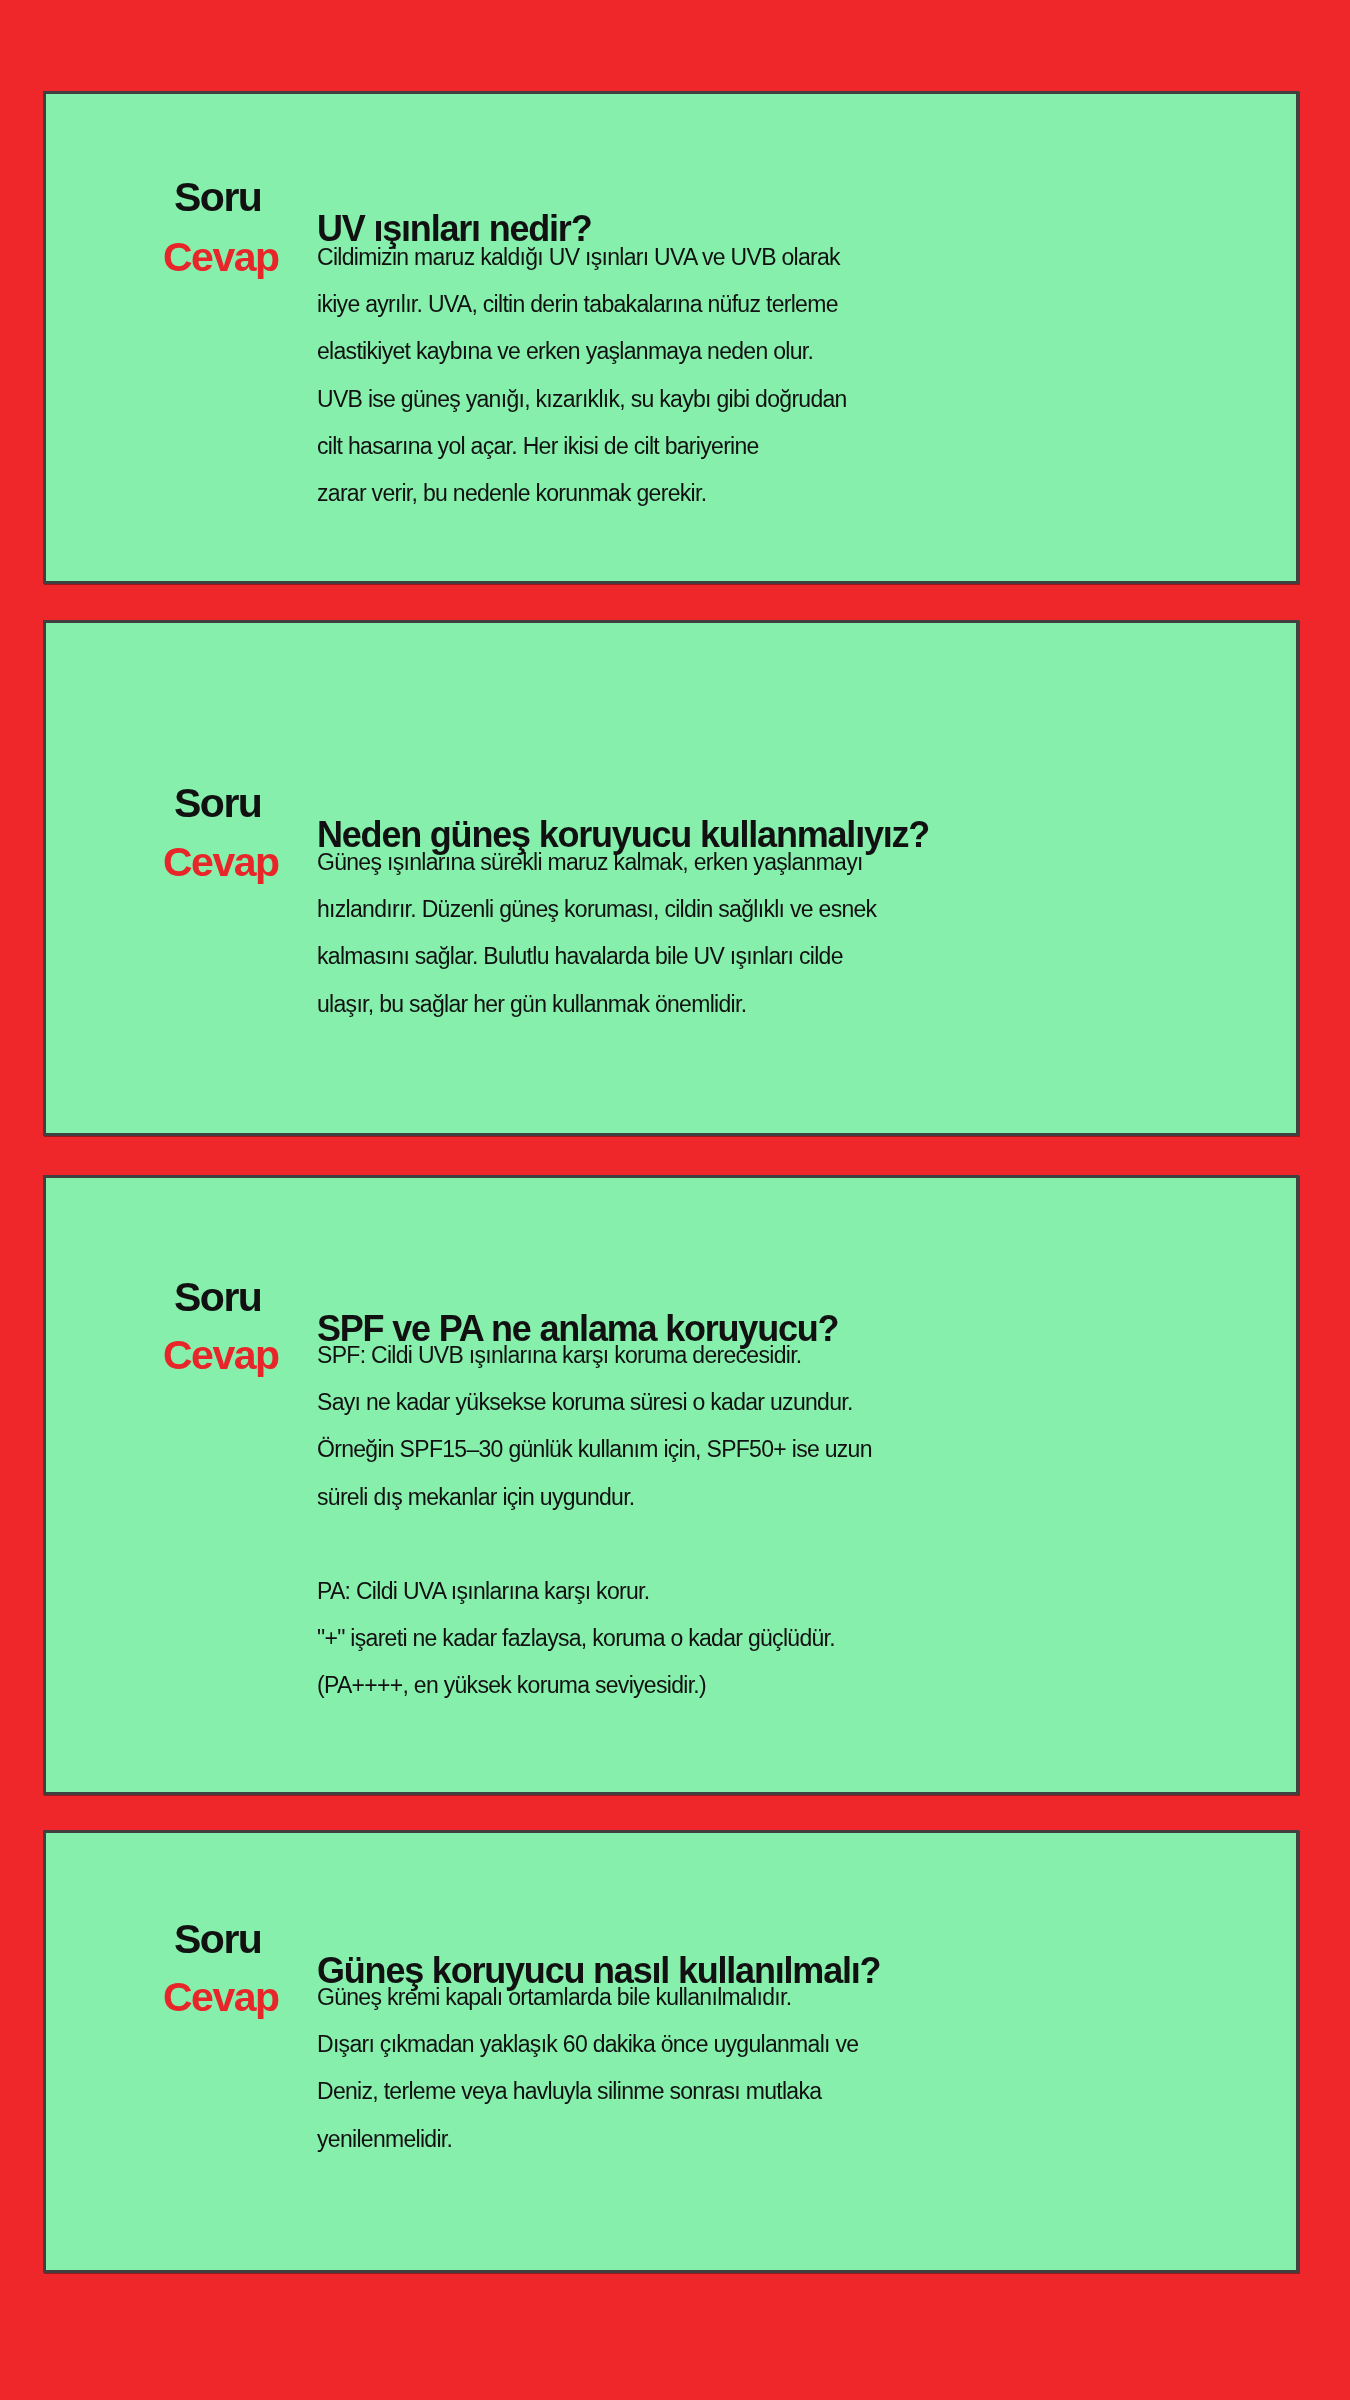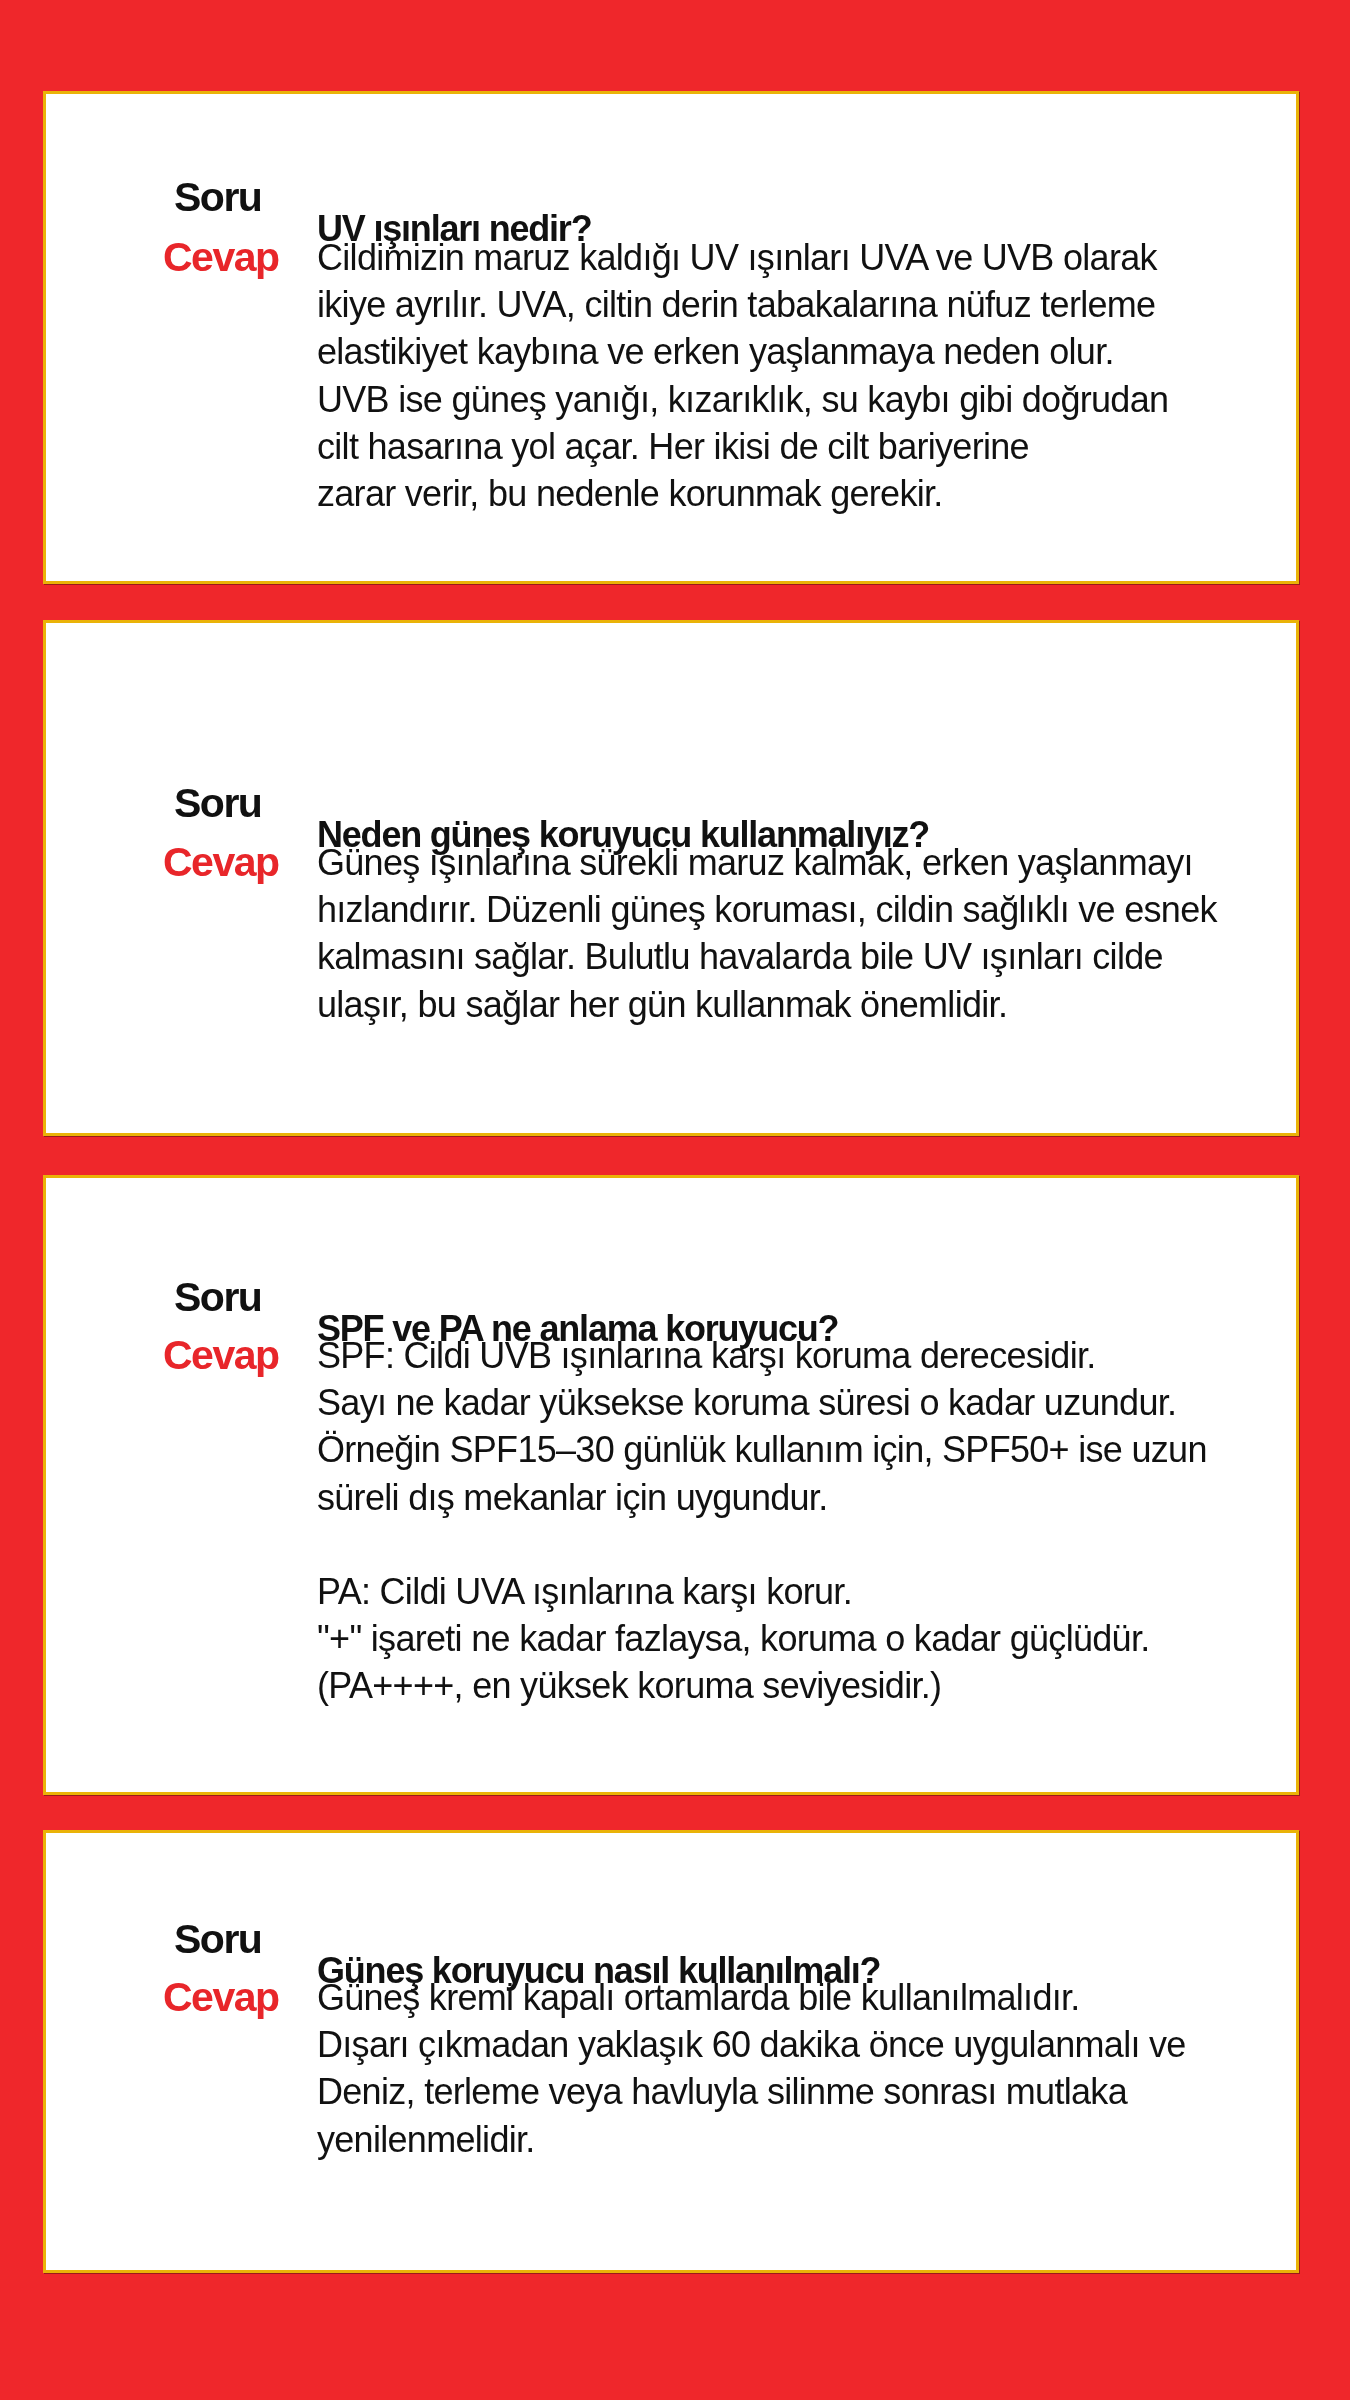--- a/index.html
+++ b/index.html
@@ -11,22 +11,22 @@
     height: 2400px;
     background: #EF272B;
     position: relative;
     overflow: hidden;
     font-family: "Liberation Sans", "DejaVu Sans", sans-serif;
   }
   .card {
     position: absolute;
     left: 43px;
     width: 1250px;
-    background: #ffffff;
-    border: 3px solid #eab308;
+    background: #86efac;
+    border: 3px solid #404040;
     box-shadow: 1px 1px 0 rgba(0,0,0,0.35);
   }
   .q-row, .a-row {
     position: absolute;
     left: 0;
     right: 0;
   }
   .label-soru {
     position: absolute;
     left: 128px;
@@ -53,21 +53,21 @@
     font-size: 41px;
     line-height: 47px;
     font-weight: 700;
     color: #E8262A;
     letter-spacing: -1.5px;
   }
   .answer {
     position: absolute;
     left: 271px;
     width: 960px;
-    font-size: 36px;
+    font-size: 23px;
     line-height: 47.2px;
     color: #111111;
     letter-spacing: -0.7px;
   }
   .answer .line {
     display: block;
     white-space: nowrap;
     min-height: 47.2px;
   }
 </style>

